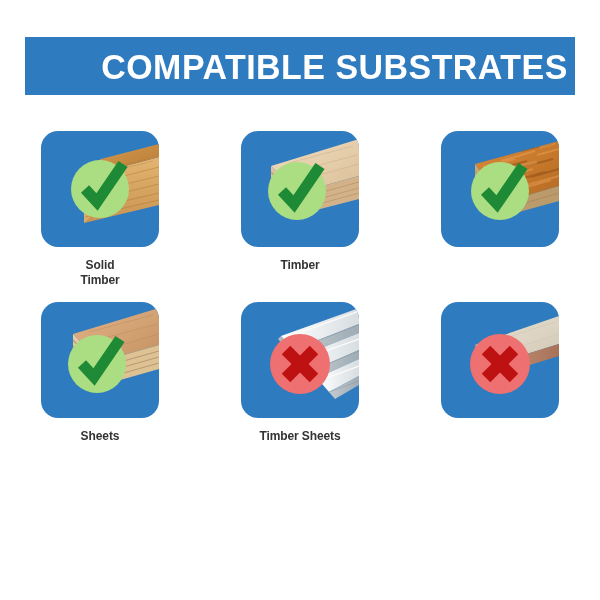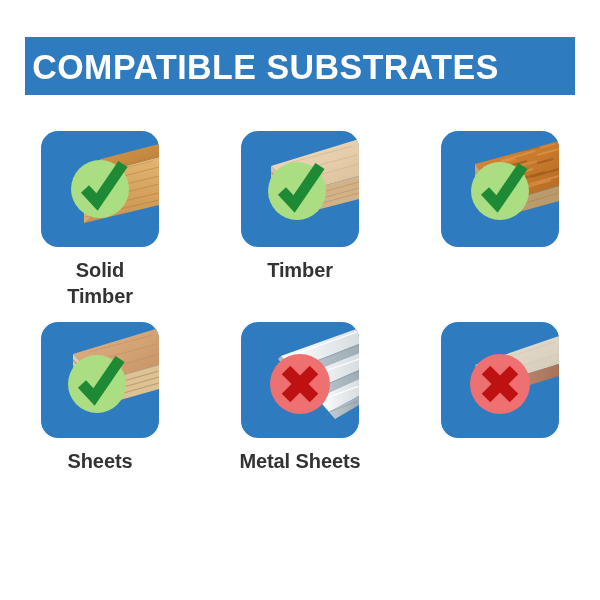--- a/index.html
+++ b/index.html
@@ -9,21 +9,21 @@
     font-family:"Liberation Sans", sans-serif;
     overflow:hidden;
     position:relative;
   }
   .page{width:600px;height:600px;position:relative;}
 
   
   .banner{
     position:absolute;left:25px;top:37px;width:550px;height:58px;
     background:#2f7bbf;
-    display:flex;align-items:center;justify-content:flex-start;
+    display:flex;align-items:center;justify-content:flex-end;
   }
   .banner-title{
     color:#ffffff;
     font-size:35px;
     font-weight:bold;
     letter-spacing:0.5px;
     line-height:1;
     font-family:"Liberation Sans", sans-serif;
     transform:scaleX(0.97);
     white-space:nowrap;
@@ -49,21 +49,21 @@
     position:relative;
     overflow:hidden;
     margin-top:13px;
   }
   .tile svg{display:block;width:118px;height:116px;}
 
   .label{
     margin-top:11px;
     text-align:center;
     color:#333333;
-    font-size:20px;
+    font-size:12px;
     font-weight:bold;
     line-height:1.28;
     letter-spacing:-0.1px;
     max-width:185px;
   }
   .label .l2{display:block;}
 </style>
 </head>
 <body>
 
@@ -319,21 +319,21 @@
             <polygon points="40,34 52,48 49,51 37,37" fill="#aeb9c0"></polygon>
 
             <circle cx="59" cy="62" r="30" fill="#ee7070"></circle>
             <g stroke="#be1212" stroke-width="12" stroke-linecap="butt">
               <path d="M45,48 L73,76"></path>
               <path d="M73,48 L45,76"></path>
             </g>
           </svg>
         </div>
         <div class="label">
-          <span>Metal Sheets</span>
+          <span>Timber Sheets</span>
         </div>
       </div>
 
       <div class="cell">
         <div class="tile">
           <svg viewBox="0 0 118 116">
             <defs>
               <linearGradient id="pbTop" x1="0" y1="0" x2="1" y2="1">
                 <stop offset="0" stop-color="#e6ded0"></stop>
                 <stop offset="0.6" stop-color="#dcd3c2"></stop>

